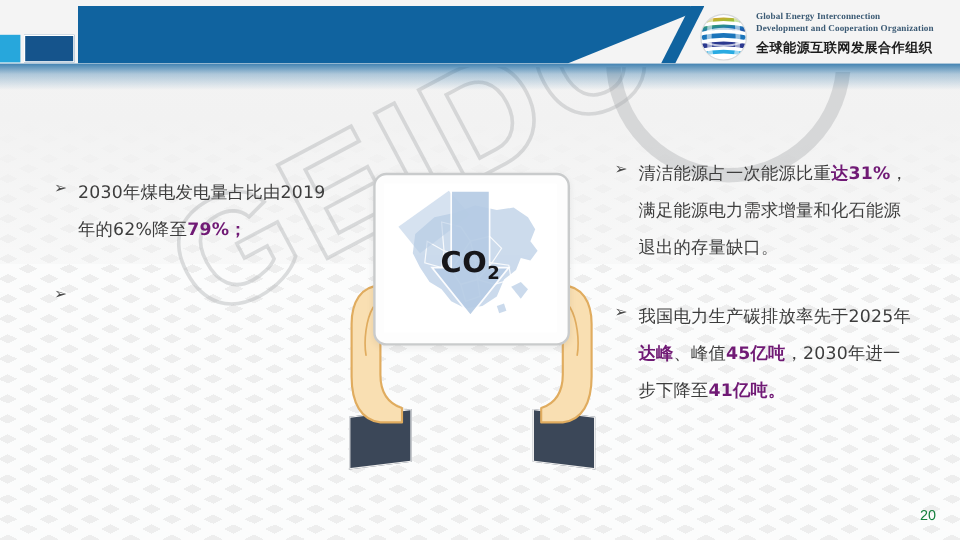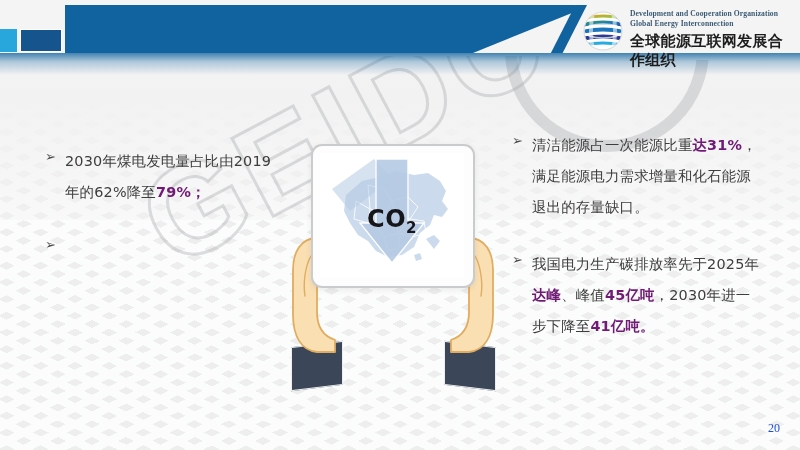--- a/index.html
+++ b/index.html
@@ -84,21 +84,21 @@
   
   .logo{position:absolute;left:582px;top:8px;width:215px;height:46px;}
   .logo-globe{position:absolute;left:0;top:2px;width:42px;height:42px;}
   .logo-text{position:absolute;left:48px;top:1px;width:168px;}
   .logo-en{
     font-size:7.6px;line-height:10.4px;color:#3b5a74;font-weight:bold;
     font-family:"Liberation Serif","DejaVu Serif",serif;
     letter-spacing:.1px;
   }
   .logo-cn{
-    margin-top:2px;font-size:15px;font-weight:bold;color:#1c1c1c;
+    margin-top:2px;font-size:11px;font-weight:bold;color:#1c1c1c;
     letter-spacing:.3px;
     font-family:"DejaVu Sans","Liberation Sans",sans-serif;
   }
 
   
   .col{position:absolute;}
   .col-left{left:45px;top:146px;width:240px;}
   .col-right{left:512px;top:130px;width:250px;}
   .bullet{position:relative;padding-left:20px;margin-bottom:26px;}
   .bullet .arrow{
@@ -141,22 +141,22 @@
   .cuff{
     position:absolute;width:52px;height:44px;background:#3b4758;
     border:1.5px solid #eeeeee;box-sizing:border-box;
   }
   .cuff-l{left:10px;top:214px;transform:skewY(-7deg);}
   .cuff-r{left:163px;top:214px;transform:skewY(7deg);}
 
   
   .pagenum{
     position:absolute;right:20px;bottom:14px;
-    font-size:12px;color:#1d4ed8;
-    font-family:Liberation Serif, serif;
+    font-size:12px;color:#15803d;
+    font-family:Liberation Sans, sans-serif;
   }
 </style>
 </head>
 <body>
 
 <div id="slide">
 
   <div class="bg-pattern"></div>
   <div class="bg-fade-top"></div>
 
@@ -199,22 +199,22 @@
           <path d="M-4 28 Q21 21 46 28 L46 32 Q21 25 -4 32 Z" fill="#2b3990"></path>
           <path d="M-4 35 Q21 28 46 35 L46 38 Q21 31 -4 38 Z" fill="#29abe2"></path>
           <path d="M10 -2 Q4 21 10 44 L14 44 Q8 21 14 -2 Z" fill="#ffffff" opacity=".55"></path>
           <path d="M28 -2 Q34 21 28 44 L32 44 Q38 21 32 -2 Z" fill="#ffffff" opacity=".55"></path>
           <ellipse cx="21" cy="21" rx="19" ry="7" fill="none" stroke="#ffffff" stroke-width="1.6" opacity=".7"></ellipse>
         </g>
         <circle cx="21" cy="21" r="19" fill="none" stroke="#d6d8da" stroke-width="1"></circle>
       </svg>
     </div>
     <div class="logo-text">
+      <div class="logo-en">Global Energy Interconnection</div>
       <div class="logo-en">Development and Cooperation Organization</div>
-      <div class="logo-en">Global Energy Interconnection</div>
       <div class="logo-cn">全球能源互联网发展合作组织</div>
     </div>
   </div>
 
   <div class="col col-left">
     <div class="bullet">
       <span class="arrow">➢</span>
       <span class="btext">
         <span>2030年煤电发电量占比由2019年的62%降至</span><span class="hl">79%</span><span class="hl">；</span>
       </span>

